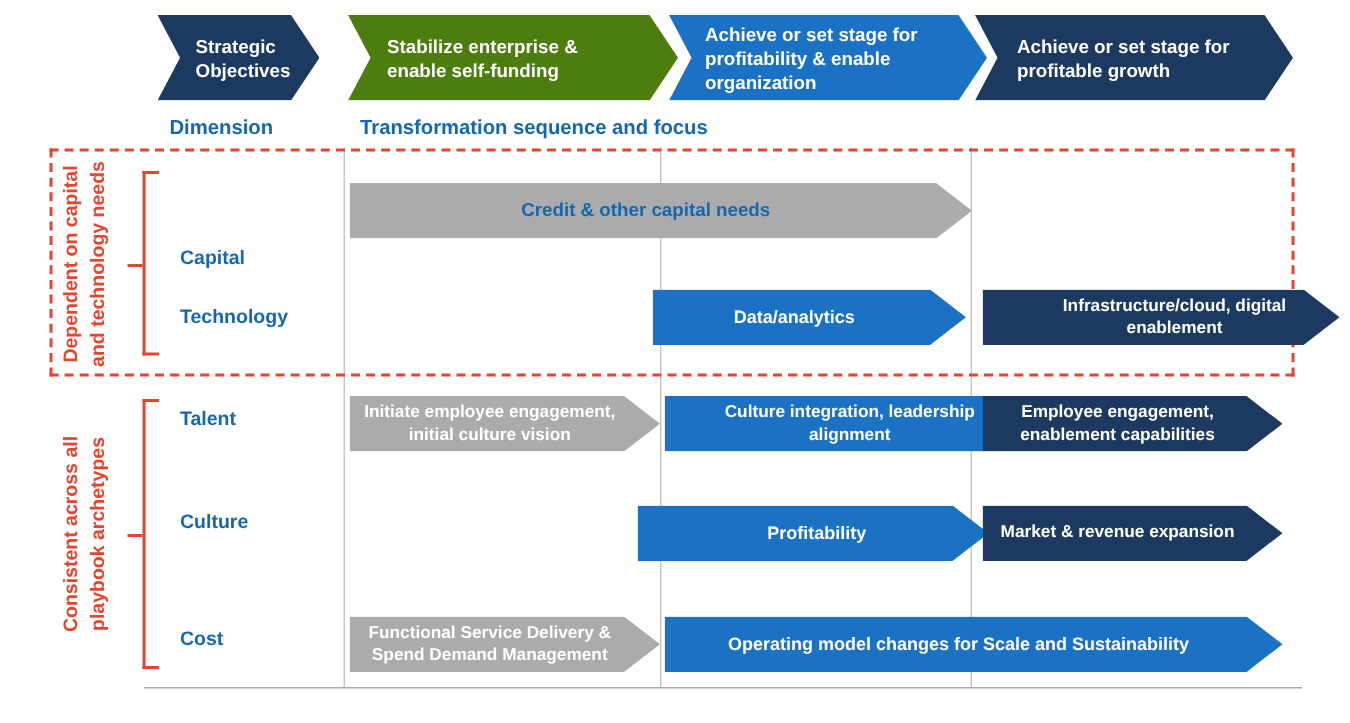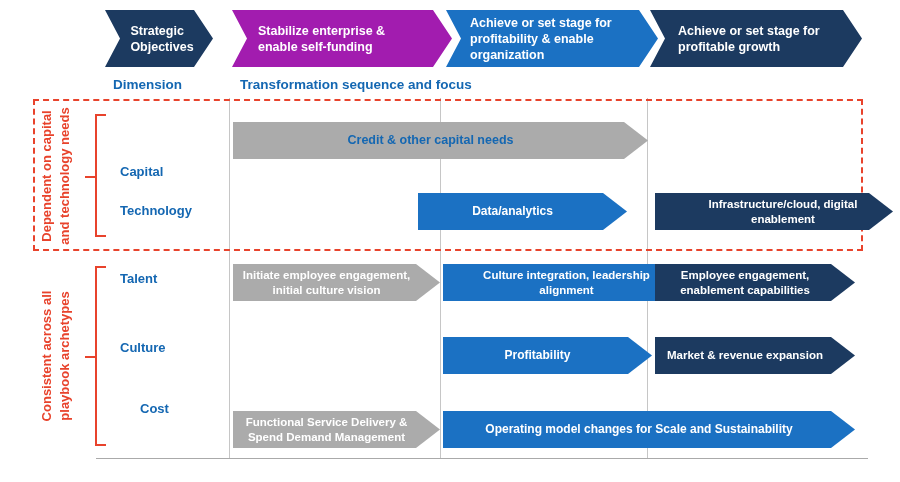--- a/index.html
+++ b/index.html
@@ -8,21 +8,21 @@
     font-family:"Liberation Sans","DejaVu Sans",sans-serif;
   }
   
   .chev{
     position:absolute;top:10px;height:57px;display:flex;align-items:center;
     clip-path:polygon(0 0,calc(100% - 19px) 0,100% 50%,calc(100% - 19px) 100%,0 100%,15px 50%);
   }
   .chev .txt{font-size:12.5px;font-weight:bold;color:#fff;line-height:1.28;white-space:pre-line;}
   .chev-objectives{left:105px;width:108px;background:#1c3a60;justify-content:center;}
   .chev-objectives .txt{text-align:left;padding-left:6px;}
-  .chev-stage1{left:232px;width:220px;background:#a21caf;}
+  .chev-stage1{left:232px;width:220px;background:#4d7c0f;}
   .chev-stage1 .txt{padding-left:26px;}
   .chev-stage2{left:446px;width:212px;background:#1b71c3;}
   .chev-stage2 .txt{padding-left:24px;}
   .chev-stage3{left:650px;width:212px;background:#1c3a60;}
   .chev-stage3 .txt{padding-left:28px;}
   
   .axis-label{position:absolute;top:77px;font-size:13.5px;font-weight:bold;color:#1467b2;}
   .axis-dimension{left:113px;}
   .axis-sequence{left:240px;}
   
@@ -44,42 +44,42 @@
     border-left:2px solid #e8432c;border-top:2px solid #e8432c;border-bottom:2px solid #e8432c;
   }
   .bracket::after{
     content:"";position:absolute;left:-12px;top:50%;width:10px;height:0;border-top:2px solid #e8432c;
   }
   .bracket-1{top:114px;height:119px;}
   .bracket-2{top:266px;height:176px;}
   
   .dim-label{position:absolute;left:120px;font-size:13px;font-weight:bold;color:#1467b2;}
   .dim-capital{top:132px;margin-top:32px;}.dim-technology{top:203px;}.dim-talent{top:271px;}
-  .dim-growth{top:340px;}.dim-cost{top:401px;margin-left:20px;}
+  .dim-growth{top:340px;}.dim-cost{top:418px;}
   
   .arrow{
     position:absolute;height:37px;display:flex;align-items:center;justify-content:center;
     clip-path:polygon(0 0,calc(100% - 24px) 0,100% 50%,calc(100% - 24px) 100%,0 100%);
   }
   .arrow .txt{
     font-size:12px;font-weight:bold;color:#fff;text-align:center;line-height:1.25;
     white-space:pre-line;padding-right:20px;
   }
   .arrow.two-line .txt{font-size:11.5px;}
   .arrow-gray{background:#ababab;}
   .arrow-blue{background:#1b71c3;}
   .arrow-navy{background:#1c3a60;}
   .arrow-credit{left:233px;top:122px;width:415px;}
   .arrow-credit .txt{color:#1467b2;font-size:12.5px;}
-  .arrow-data{left:418px;top:193px;width:209px;}
+  .arrow-data{left:435px;top:193px;width:209px;}
   .arrow-infra{left:655px;top:193px;width:200px;padding-left:38px;}
   .arrow-initiate{left:233px;top:264px;width:207px;}
   .arrow-culture{left:443px;top:264px;width:209px;padding-left:29px;}
   .arrow-engagement{left:655px;top:264px;width:200px;}
-  .arrow-profitability{left:443px;top:337px;width:209px;}
+  .arrow-profitability{left:425px;top:337px;width:209px;padding-left:25px;}
   .arrow-market{left:655px;top:337px;width:200px;}
   .arrow-market .txt{font-size:11.5px;}
   .arrow-functional{left:233px;top:411px;width:207px;}
   .arrow-operating{left:443px;top:411px;width:412px;}
 </style>
 </head>
 <body>
 
 <div class="canvas">
 

